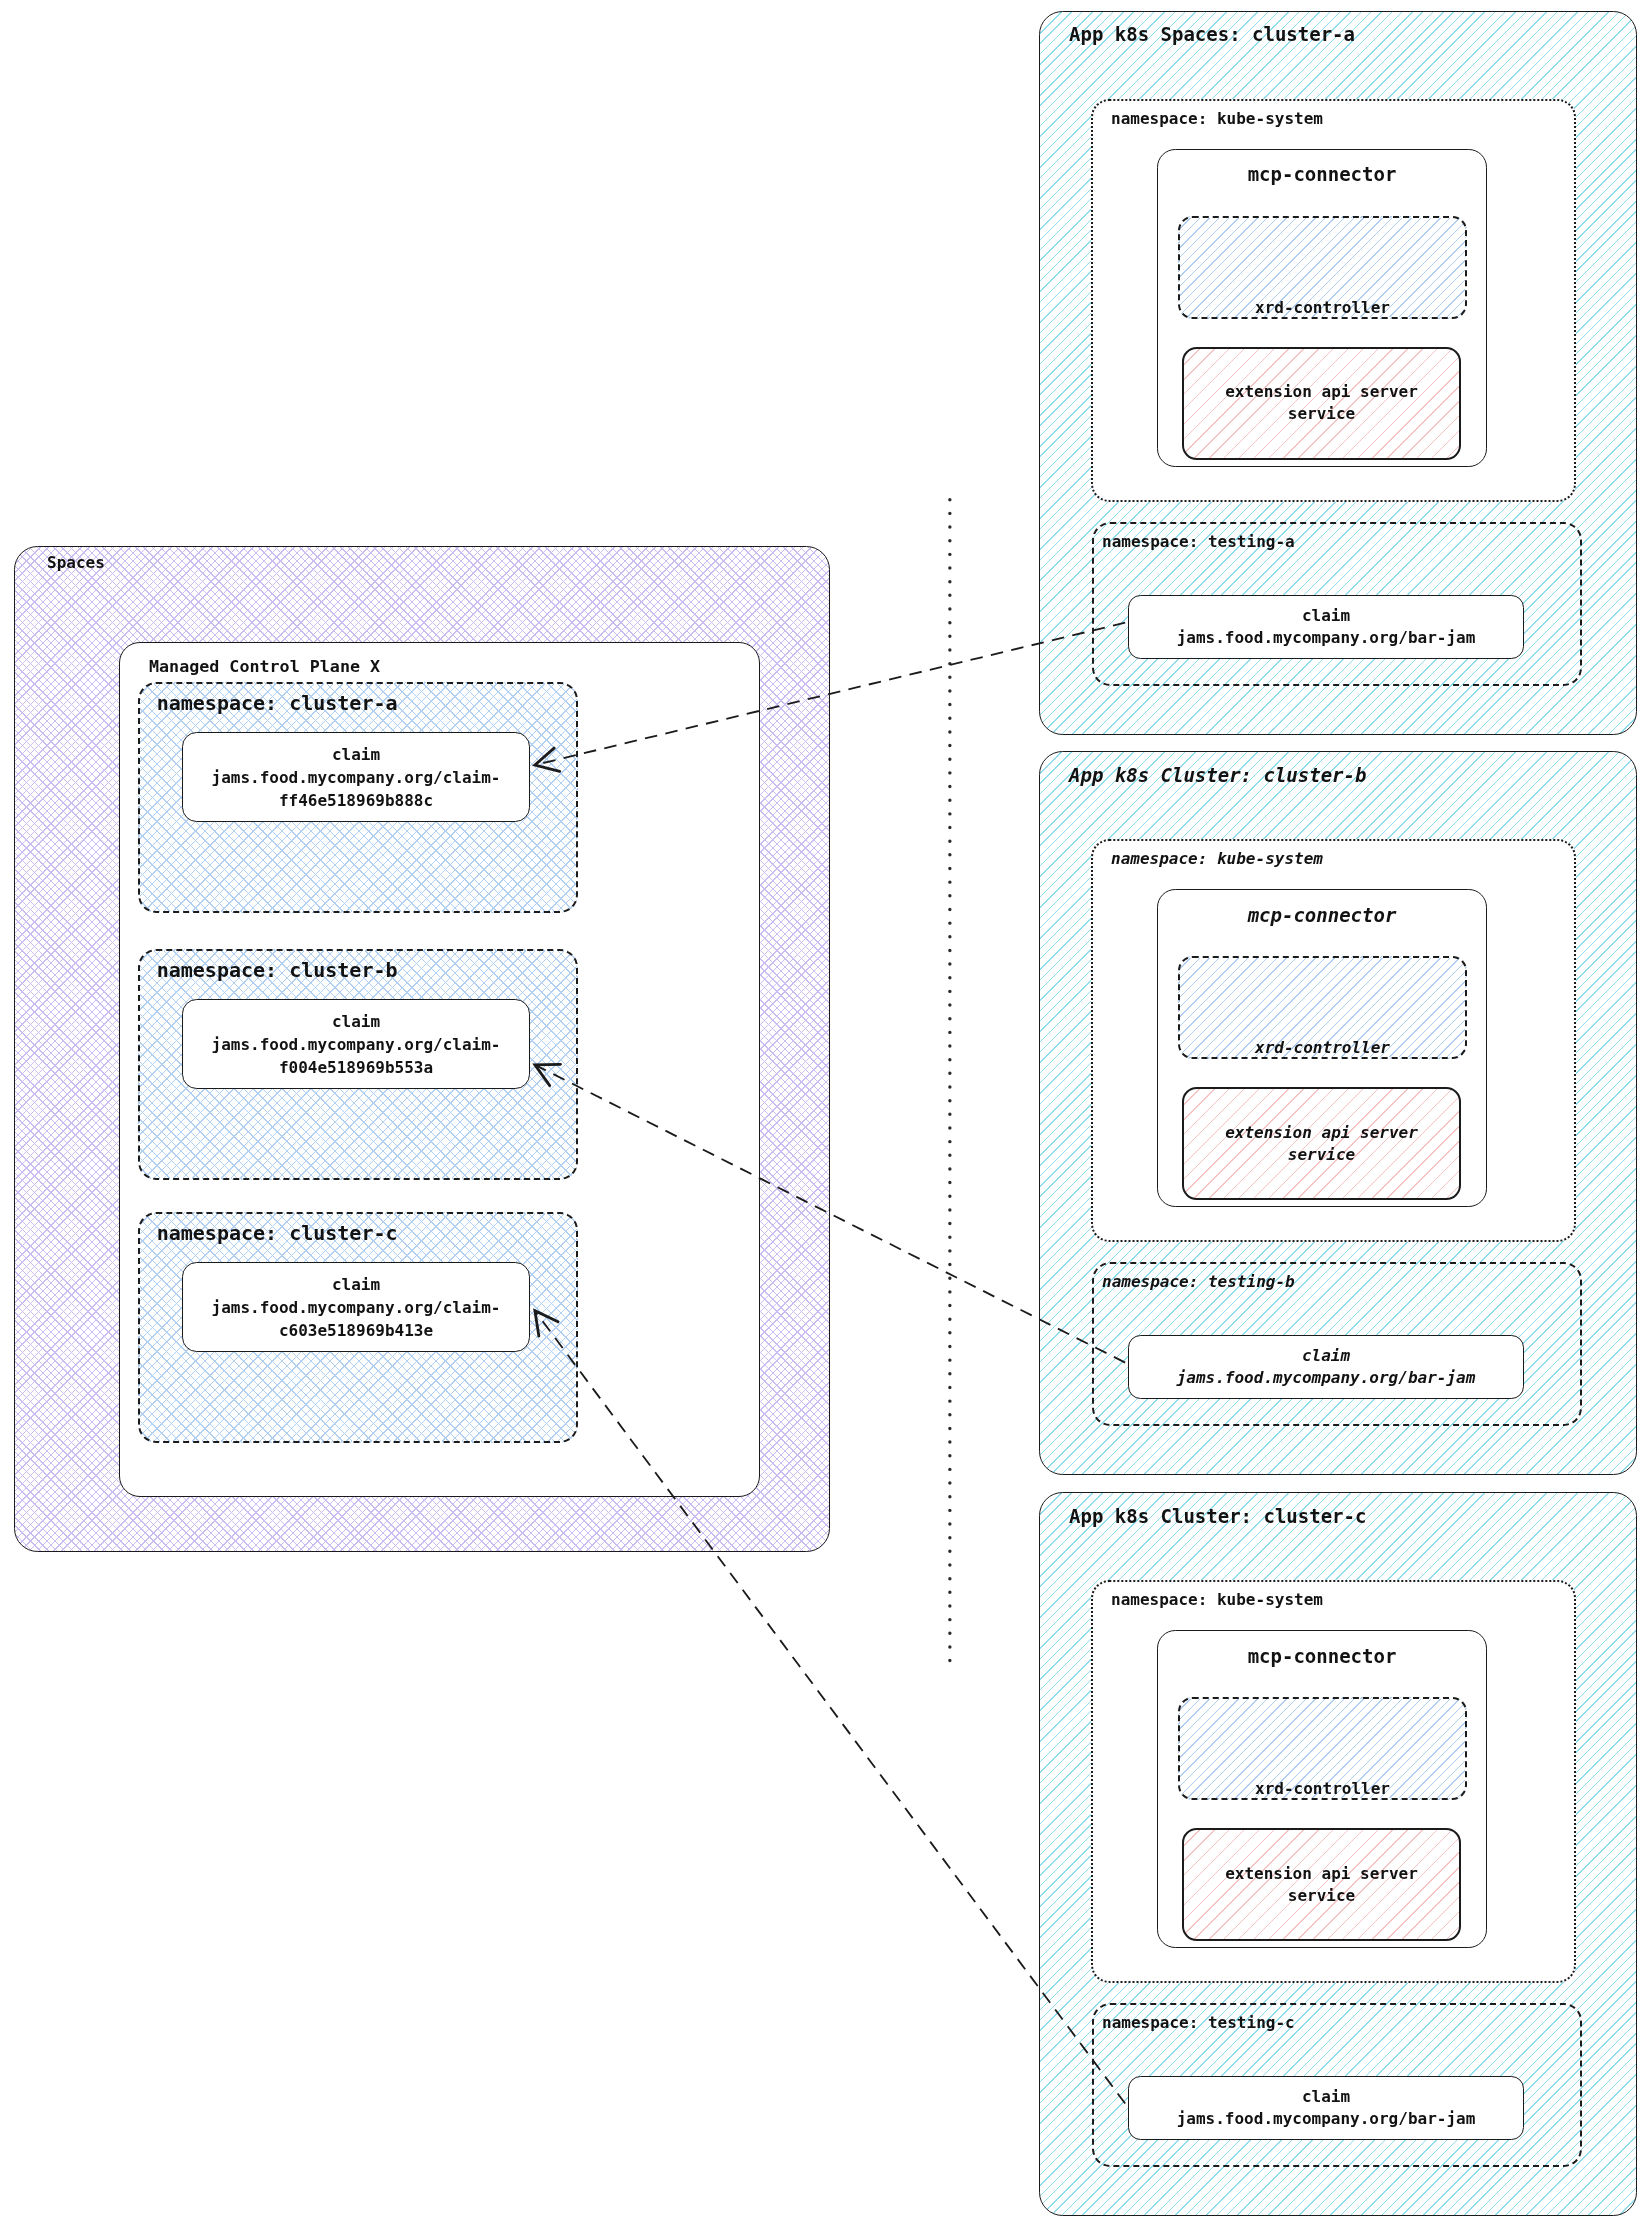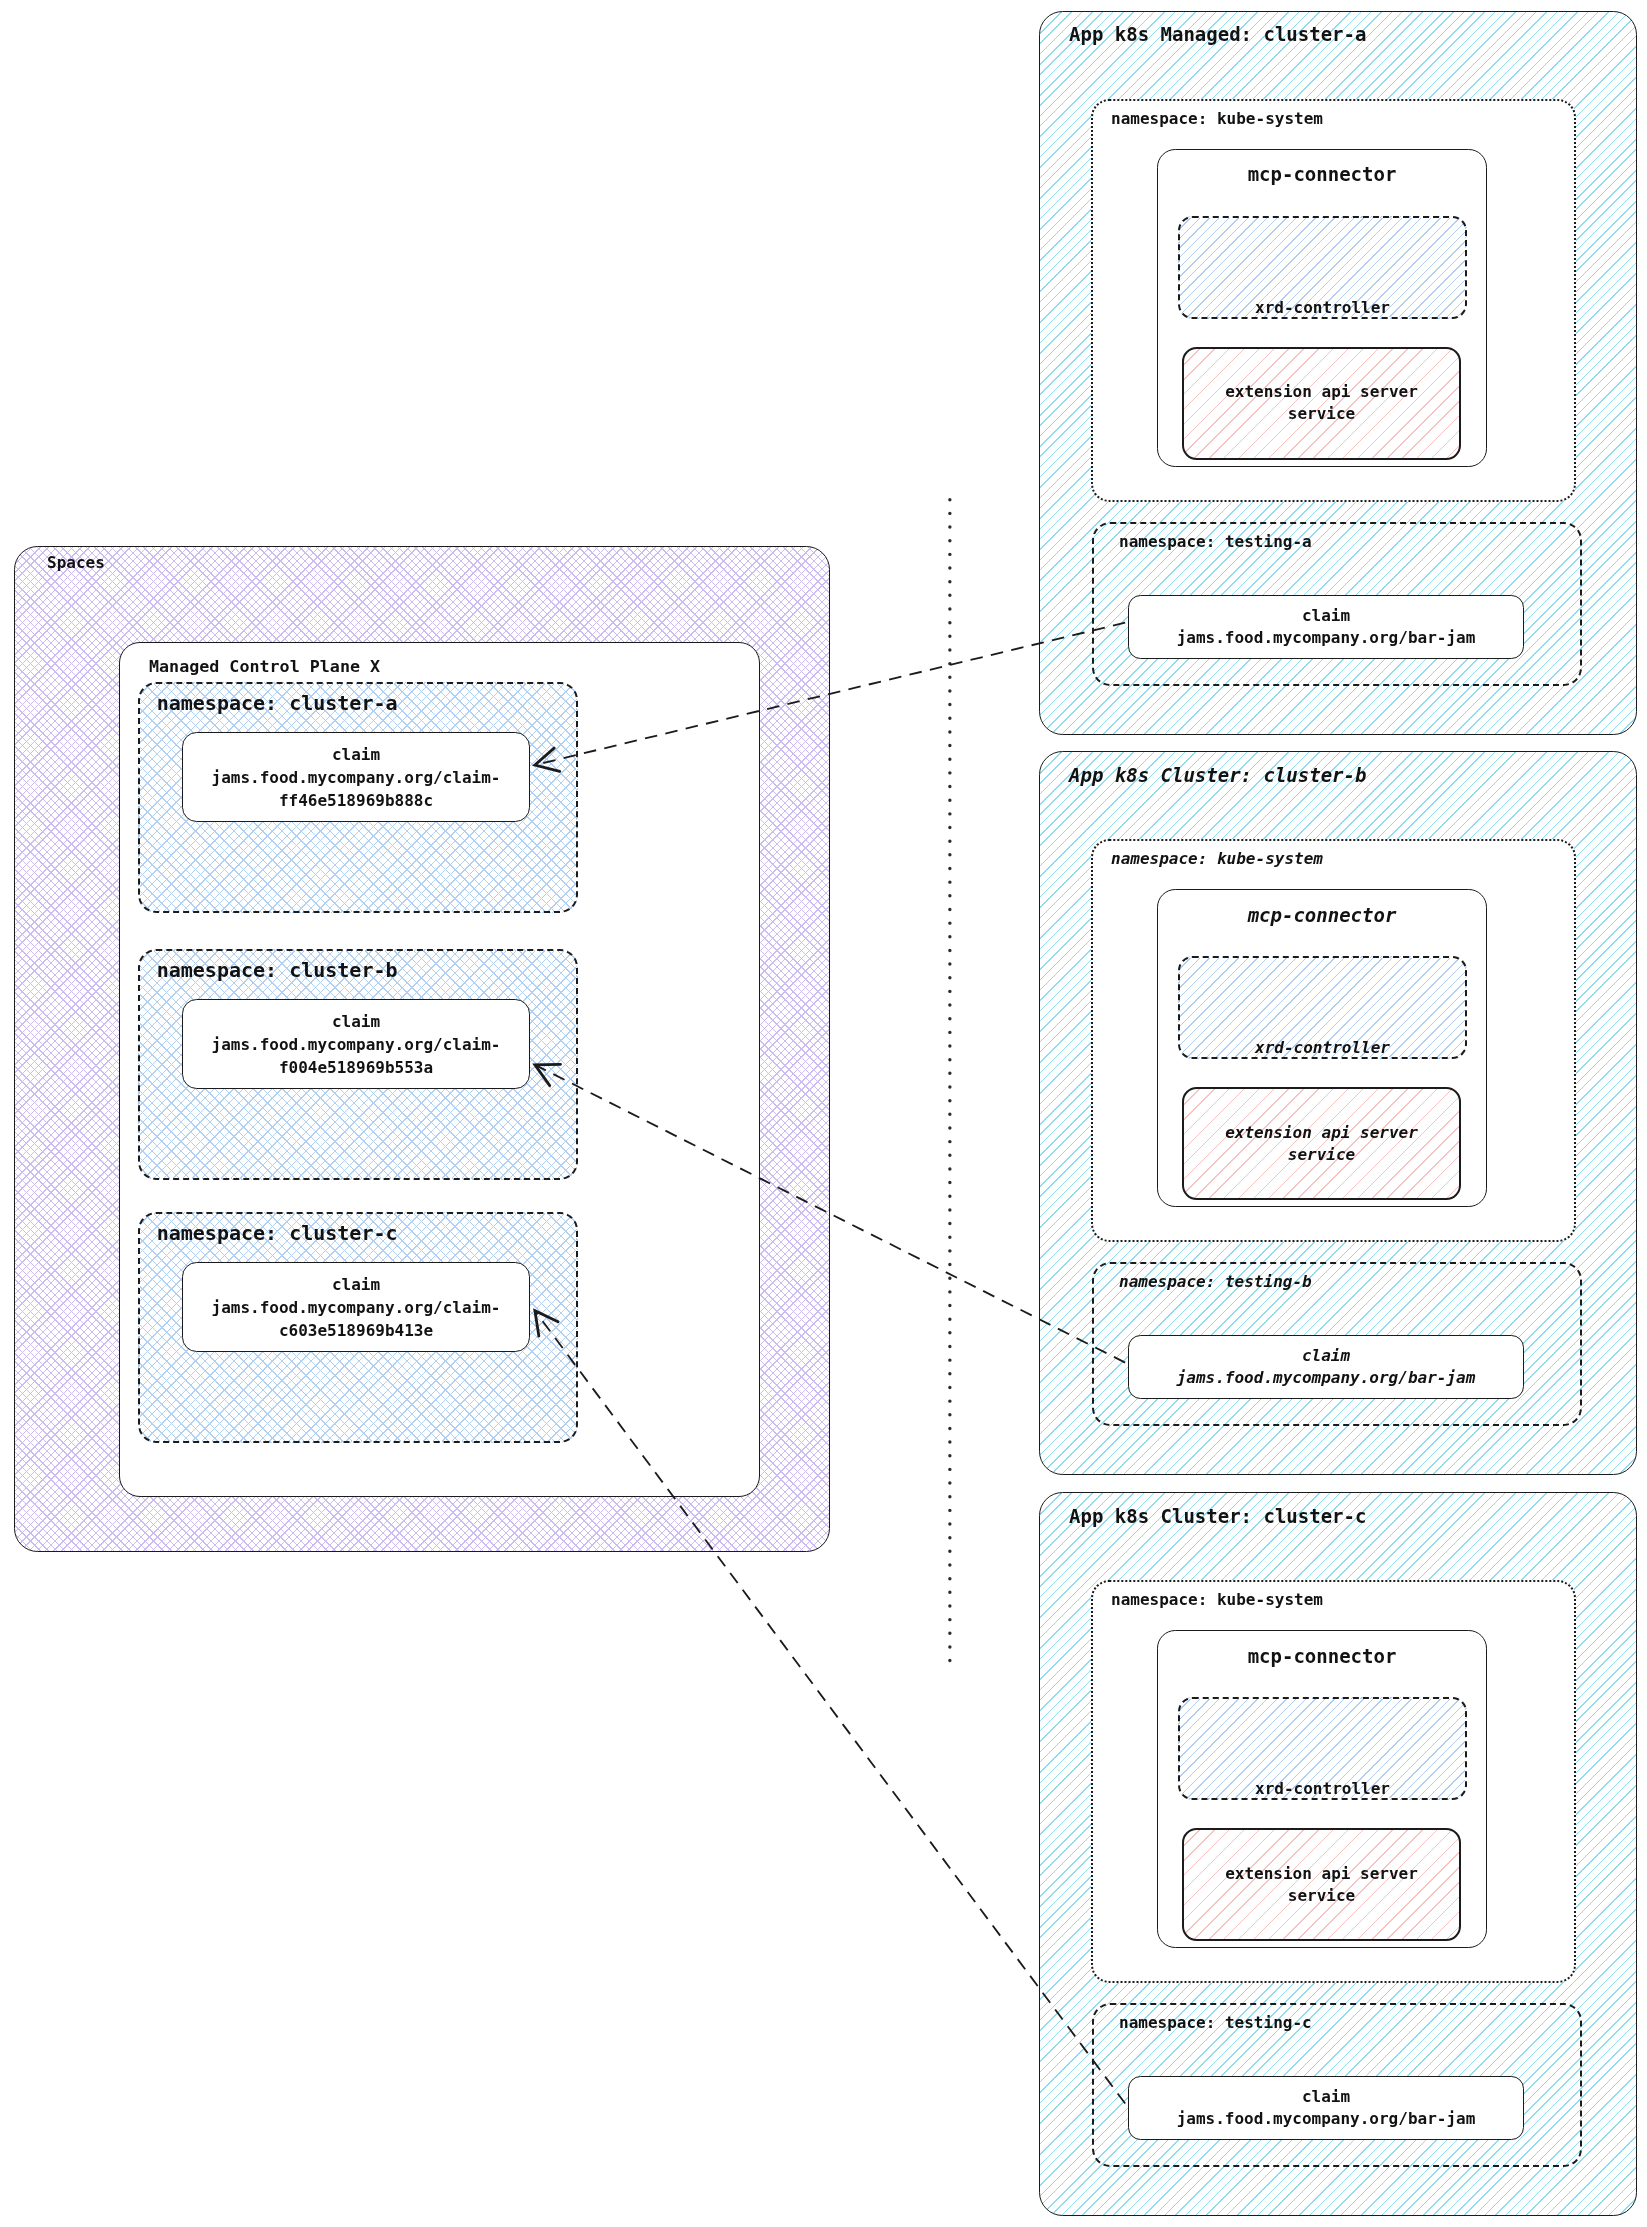--- a/index.html
+++ b/index.html
@@ -85,21 +85,21 @@
   .ext{
     position:absolute;left:24px;top:197px;width:279px;height:113px;
     border:2.6px solid #1b1b1b;border-radius:14.7px;box-sizing:border-box;
     display:flex;align-items:center;justify-content:center;
     font-size:16px;line-height:22px;text-align:center;padding:0 26px;
   }
   .testing-ns{
     position:absolute;left:52px;top:510px;width:490px;height:164px;
     border:2.1px dashed #1b1b1b;border-radius:18.3px;box-sizing:border-box;
   }
-  .testing-ns-label{position:absolute;left:25px;top:8.4px;font-size:16px;}
+  .testing-ns-label{position:absolute;left:8px;top:8.4px;font-size:16px;}
   .claim-right{
     position:absolute;left:34px;top:71px;width:396px;height:64px;
     background:#ffffff;border:1.6px solid #1b1b1b;border-radius:12.6px;box-sizing:border-box;
     display:flex;flex-direction:column;align-items:center;justify-content:center;
     font-size:16px;line-height:22px;text-align:center;
   }
   
   .overlay{position:absolute;left:0;top:0;pointer-events:none;}
   .arrow-line{stroke:#1b1b1b;stroke-width:3.5;stroke-dasharray:24 16;fill:none;}
   .sep-line{stroke:#2a2a2a;stroke-width:6.5;stroke-dasharray:0.1 26;stroke-linecap:round;fill:none;}
@@ -138,21 +138,21 @@
         <div class="claim-left">
           <div>claim</div>
           <div>jams.food.mycompany.org/claim-</div>
           <div>c603e518969b413e</div>
         </div>
       </div>
     </div>
   </div>
 
   <div class="cluster a hatch-cyan">
-    <div class="cluster-title">App k8s Managed: cluster-a</div>
+    <div class="cluster-title">App k8s Spaces: cluster-a</div>
     <div class="kube-ns">
       <div class="kube-ns-label">namespace: kube-system</div>
       <div class="mcp-connector">
         <div class="mcp-title">mcp-connector</div>
         <div class="xrd hatch-blue">
           <span>xrd-controller</span>
         </div>
         <div class="ext hatch-red">
           <span>extension api server service</span>
         </div>

